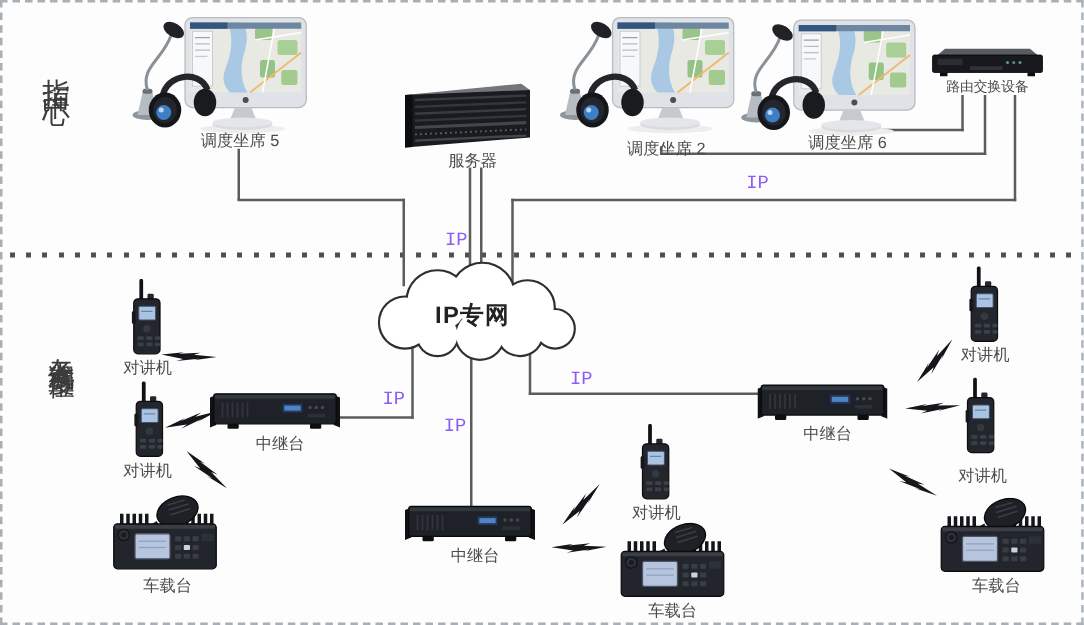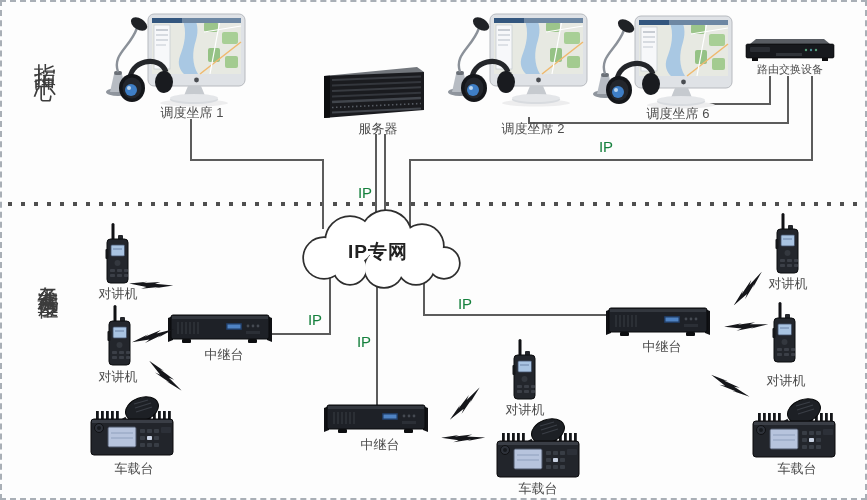--- a/index.html
+++ b/index.html
@@ -10,22 +10,22 @@
   .hl{height:2px;} .vl{width:2px;}
   .sep{position:absolute;left:6px;right:6px;top:200px;height:4px;
        background:repeating-linear-gradient(to right,#4f4f4f 0 4px,transparent 4px 13px);}
   .vlabel{position:absolute;writing-mode:vertical-rl;text-orientation:upright;
           color:#3c3c3c;font-weight:500;}
   #lbl-cc{left:28px;top:44px;font-size:22px;letter-spacing:5px;}
   #lbl-fu{left:32px;top:268px;font-size:21px;letter-spacing:2px;}
   .lbl{position:absolute;font-size:13px;color:#4c4c4c;white-space:nowrap;
        transform:translateX(-50%);text-align:left;}
   .lbl.sm{font-size:11px;}
-  .ip{position:absolute;font-family:Liberation Sans, sans-serif;
-      font-size:15px;color:#15803d;transform:translateX(-50%);}
+  .ip{position:absolute;font-family:Liberation Mono, monospace;
+      font-size:15px;color:#8b5cf6;transform:translateX(-50%);}
   .icon{position:absolute;display:block;}
   .cloudtxt{position:absolute;left:376px;top:237px;transform:translateX(-50%);
             font-size:19px;font-weight:bold;color:#222;letter-spacing:1px;}
   .bolt{position:absolute;width:40px;height:20px;}
 </style>
 </head>
 <body>
 
 <svg width="0" height="0" style="position:absolute" aria-hidden="true">
   <defs>
@@ -228,26 +228,26 @@
 
   <div class="ip" style="left:363px;top:182px">IP</div>
   <div class="ip" style="left:604px;top:136px">IP</div>
   <div class="ip" style="left:313px;top:309px">IP</div>
   <div class="ip" style="left:362px;top:331px">IP</div>
   <div class="ip" style="left:463px;top:293px">IP</div>
 
   <svg class="icon" style="left:98px;top:10px;width:150px;height:96px">
       <use href="#sym-ws"></use>
     </svg>
-  <div class="lbl" style="left:190px;top:102px">调度坐席 1</div>
+  <div class="lbl" style="left:190px;top:102px">调度坐席 5</div>
 
   <svg class="icon" style="left:440px;top:10px;width:150px;height:96px">
       <use href="#sym-ws"></use>
     </svg>
-  <div class="lbl" style="left:531px;top:118px">调度坐席 2</div>
+  <div class="lbl" style="left:531px;top:108px">调度坐席 2</div>
 
   <svg class="icon" style="left:585px;top:12px;width:150px;height:96px">
       <use href="#sym-ws"></use>
     </svg>
   <div class="lbl" style="left:676px;top:103px">调度坐席 6</div>
 
   <svg class="icon" style="left:318px;top:62px;width:112px;height:56px">
       <use href="#sym-server"></use>
     </svg>
   <div class="lbl" style="left:376px;top:118px;font-weight:normal">服务器</div>

